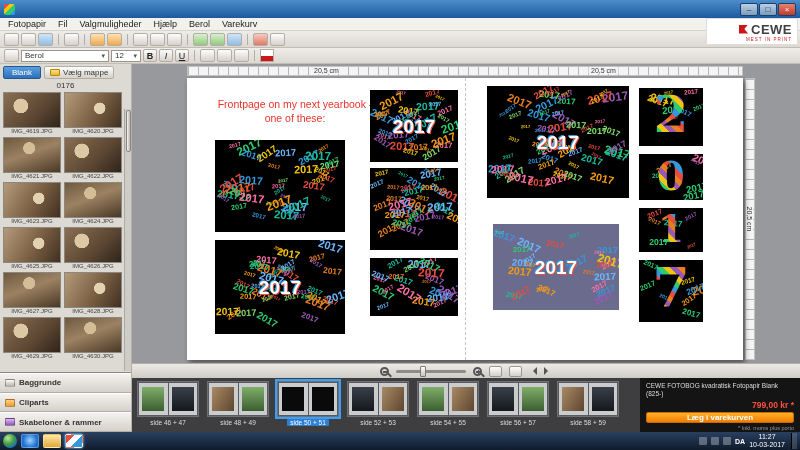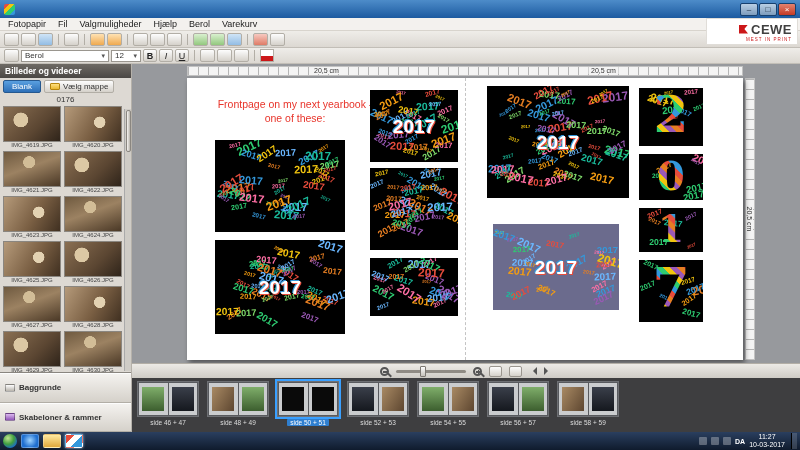--- a/index.html
+++ b/index.html
@@ -213,21 +213,20 @@
     <span class="sep"></span>
     <span class="tbtn"></span>
     <span class="tbtn"></span>
     <span class="tbtn"></span>
     <span class="sep"></span>
     <span class="swatch"></span>
   </div>
 
   <div class="main">
     <div class="leftcol">
-      <div class="panel-header">Billeder og videoer</div>
       <div class="panel-buttons">
         <span class="btn-hent">Blank</span>
         <span class="btn-folder">
           <span class="folder-ic"></span>
           <span>Vælg mappe</span>
         </span>
       </div>
       <div class="folder-label">0176</div>
       <div class="photo-grid">
         <div>
@@ -279,20 +278,24 @@
             <div class="pname">IMG_4630.JPG</div>
           </div>
       </div>
       <div class="vscroll">
           <div class="vthumb"></div>
         </div>
       <div class="nav">
         <div class="nav-item">
             <span class="nav-ic ni-layout"></span>
             <span>Baggrunde</span>
+          </div>
+        <div class="nav-item">
+            <span class="nav-ic ni-clipart"></span>
+            <span>Cliparts</span>
           </div>
         <div class="nav-item">
             <span class="nav-ic ni-templates"></span>
             <span>Skabeloner &amp; rammer</span>
           </div>
       </div>
     </div>
 
     <div class="rightcol">
       <div class="viewport">
@@ -719,20 +722,26 @@
                   <span class="fp fpBrown"></span>
                 </div>
                 <div class="fpage">
                   <span class="fp fpDark"></span>
                 </div>
               </div>
             <div class="flabel">side 58 + 59</div>
           </div>
         </div>
 
+        <div class="cart">
+          <div class="cart-product">CEWE FOTOBOG kvadratisk Fotopapir Blank (825-)</div>
+          <div class="cart-price">799,00 kr *</div>
+          <div class="cart-btn">Læg i varekurven</div>
+          <div class="cart-note">* Inkl. moms plus porto</div>
+        </div>
       </div>
     </div>
   </div>
 
   <div class="taskbar">
     <span class="orb"></span>
     <span class="task-ic ti-ie"></span>
     <span class="task-ic ti-folder"></span>
     <span class="task-ic ti-app"></span>
     <span class="tray">

